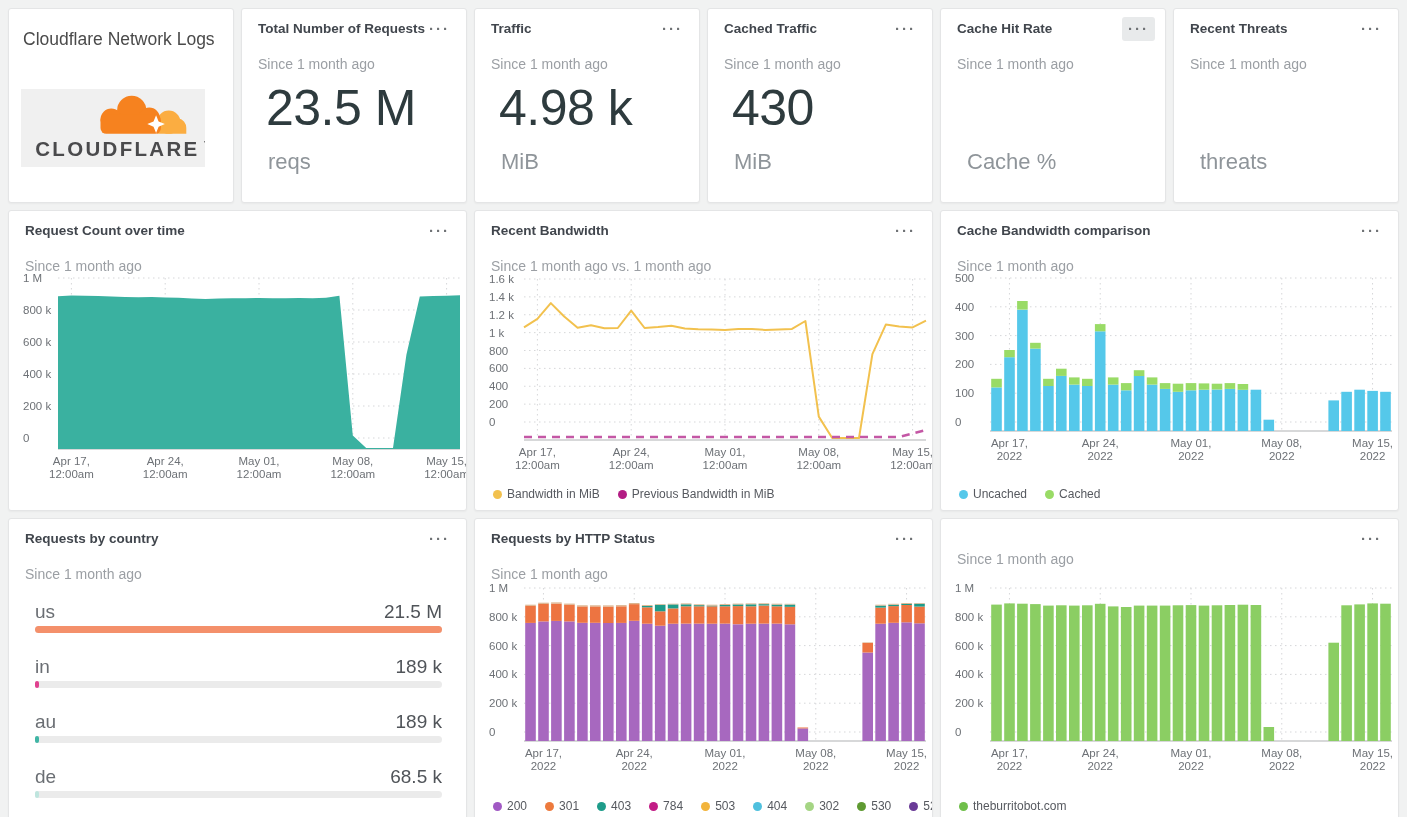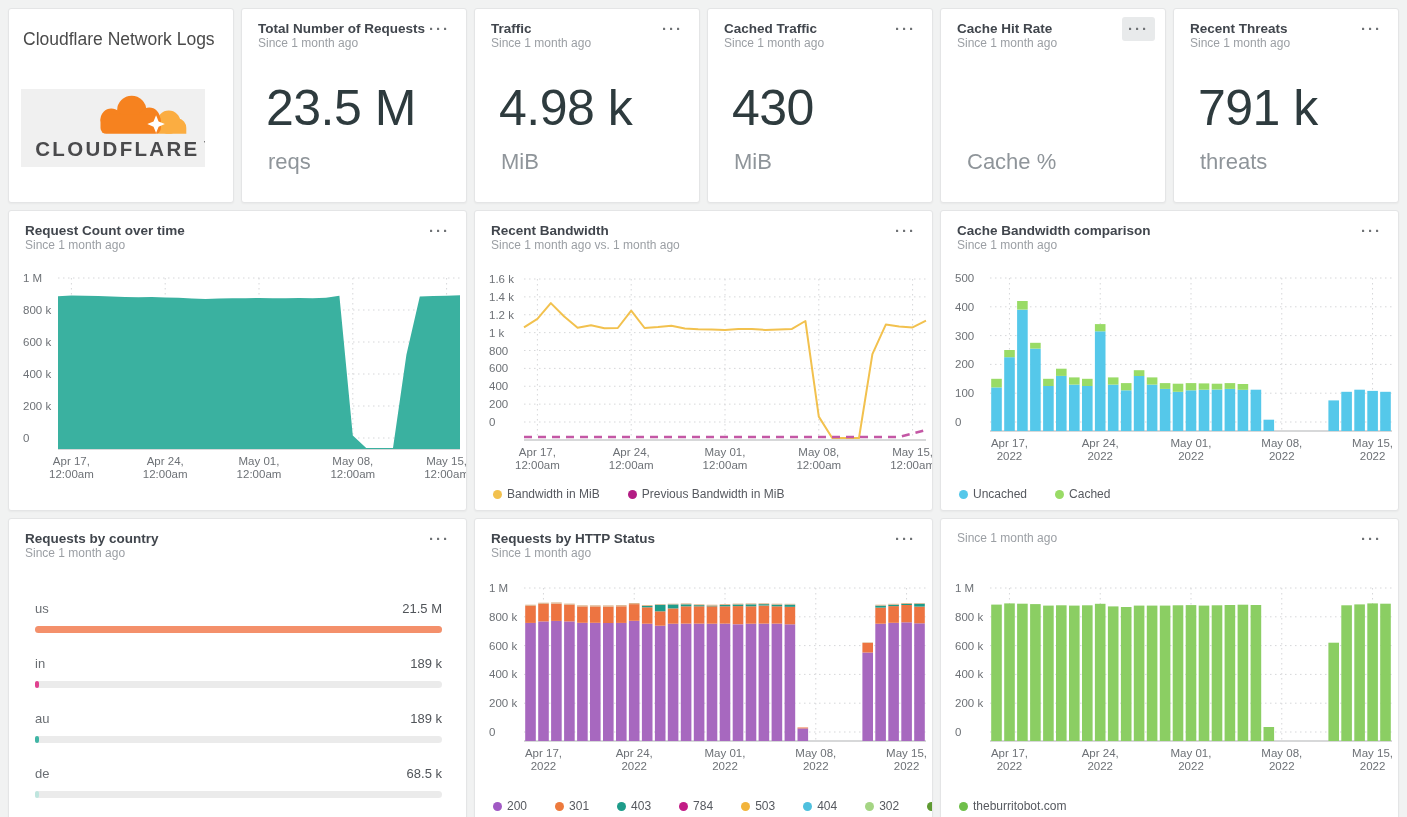--- a/index.html
+++ b/index.html
@@ -5,37 +5,37 @@
   html,body{margin:0;padding:0}
   body{
     width:1407px;height:817px;position:relative;overflow:hidden;
     background:#f1f2f2;font-family:"Liberation Sans",sans-serif;
     -webkit-font-smoothing:antialiased;
   }
   .panel{position:absolute;background:#fff;border:1px solid #e4e5e6;border-radius:3px;
          box-shadow:0 1px 2px rgba(0,0,0,.04);overflow:hidden;box-sizing:border-box}
   .p-head{position:absolute;top:12px;left:16px;right:40px;z-index:3}
   .p-title{font-size:13.5px;font-weight:bold;color:#41464d;white-space:nowrap}
-  .p-sub{font-size:12px;color:#9b9fa4;margin-top:0;white-space:nowrap}
+  .p-sub{font-size:14px;color:#9b9fa4;margin-top:20px;white-space:nowrap}
   .menu{position:absolute;top:8px;right:10px;color:#6f7275;font-weight:bold;
         font-size:15px;letter-spacing:2px;line-height:16px;cursor:pointer;z-index:4;
         padding:4px 6px;border-radius:3px}
   .menu.hl{background:#e8eaeb}
   .stat-value{position:absolute;left:24px;top:70px;font-size:50px;font-weight:500;
               color:#2e3b3e;letter-spacing:-.5px}
   .stat-unit{position:absolute;left:26px;top:140px;font-size:22px;color:#8f959a}
   .hdr-title{padding:16px 0 0 14px;font-size:17.5px;color:#4a4a4a;line-height:29px}
   .logo-box{position:absolute;left:12px;top:80px;width:184px;height:78px;background:#f0f0f0}
   svg.chart{position:absolute;left:0;top:0;z-index:1}
-  .legend{position:absolute;left:18px;right:8px;display:flex;gap:28px;align-items:flex-end;
+  .legend{position:absolute;left:18px;right:8px;display:flex;gap:18px;align-items:flex-end;
           font-size:12px;color:#56595f;white-space:nowrap;z-index:3}
   .legend .li{display:flex;align-items:center;cursor:pointer}
   .legend .dot{width:9px;height:9px;border-radius:50%;display:inline-block;margin-right:5px;flex:none}
   .g-row{position:absolute;left:26px;right:24px;height:40px}
-  .g-top{display:flex;justify-content:space-between;font-size:13px}
+  .g-top{display:flex;justify-content:space-between;font-size:19px}
   .g-lbl{color:#6a6e73}
   .g-val{color:#505459}
   .g-track{position:absolute;left:0;right:0;top:25px;height:7px;background:#ebebeb;border-radius:4px}
   .g-fill{position:absolute;left:0;top:25px;height:7px;border-radius:4px;min-width:4px}
 </style>
 </head>
 <body>
 
 <div class="panel" style="left:8px;top:8px;width:226px;height:195px">
   <div class="hdr-title">Cloudflare Network Logs</div>
@@ -92,21 +92,20 @@
   <div class="menu hl">···</div>
   <div class="stat-unit">Cache %</div>
 </div>
 
 <div class="panel" style="left:1173px;top:8px;width:226px;height:195px">
   <div class="p-head">
     <div class="p-title">Recent Threats</div>
     <div class="p-sub">Since 1 month ago</div>
   </div>
   <div class="menu">···</div>
-  <div class="stat-value">791 k</div>
   <div class="stat-unit">threats</div>
 </div>
 
 <div class="panel" style="left:8px;top:210px;width:459px;height:301px">
   <div class="p-head">
     <div class="p-title">Request Count over time</div>
     <div class="p-sub">Since 1 month ago</div>
   </div>
   <div class="menu">···</div>
   <svg class="chart" id="c0" width="457" height="299">

